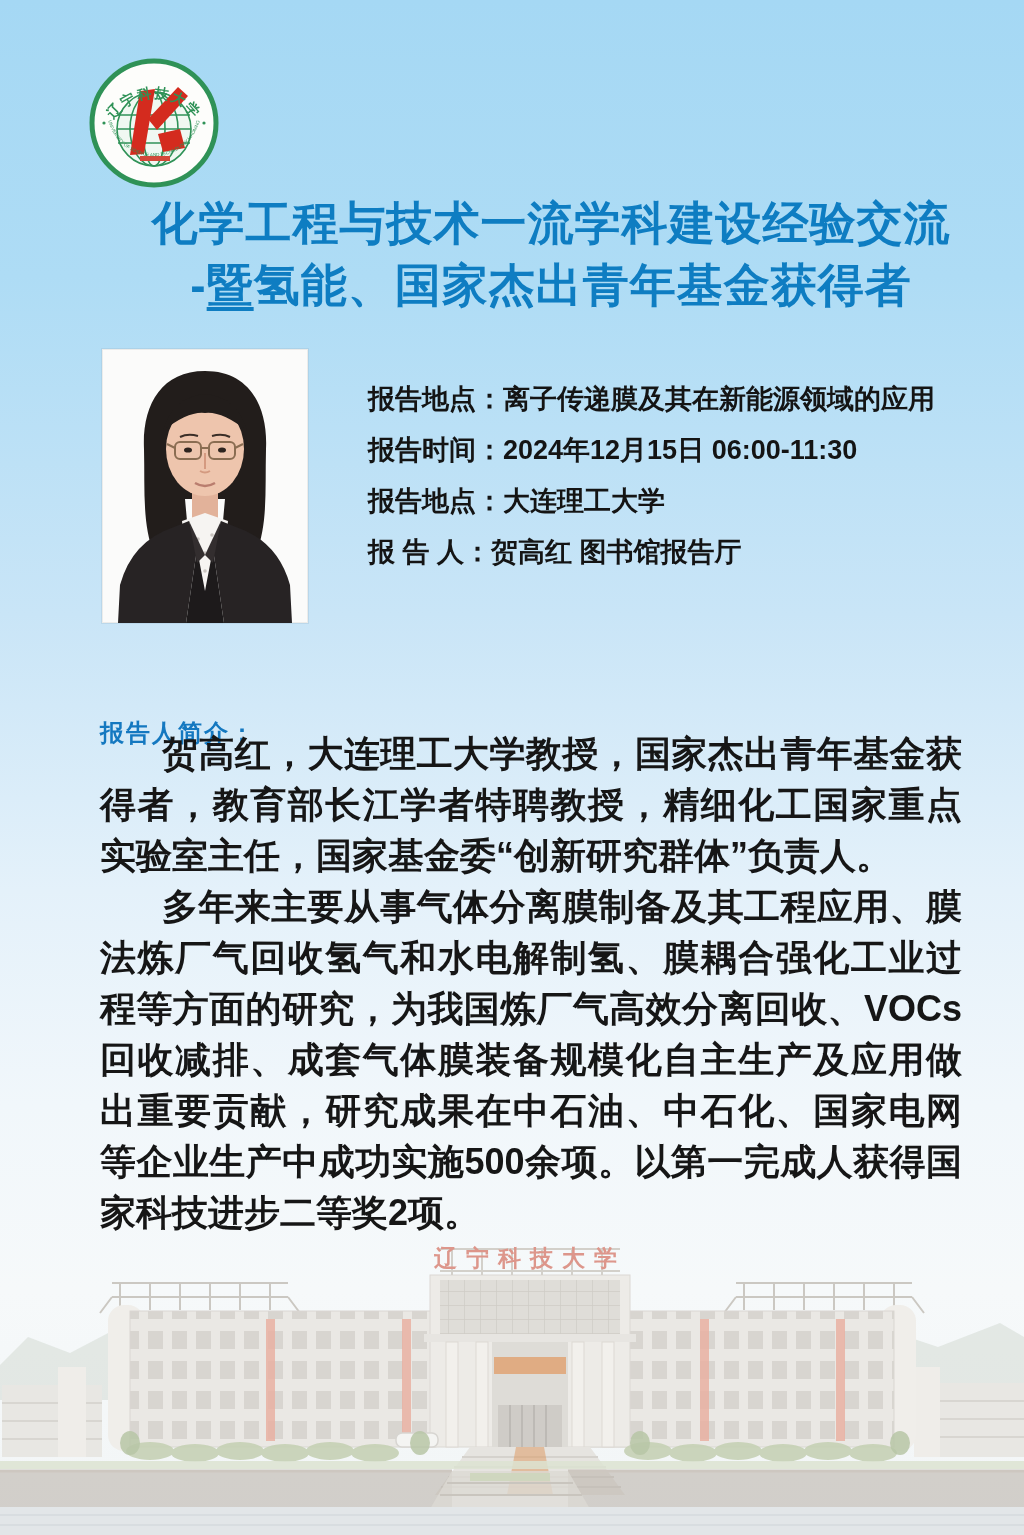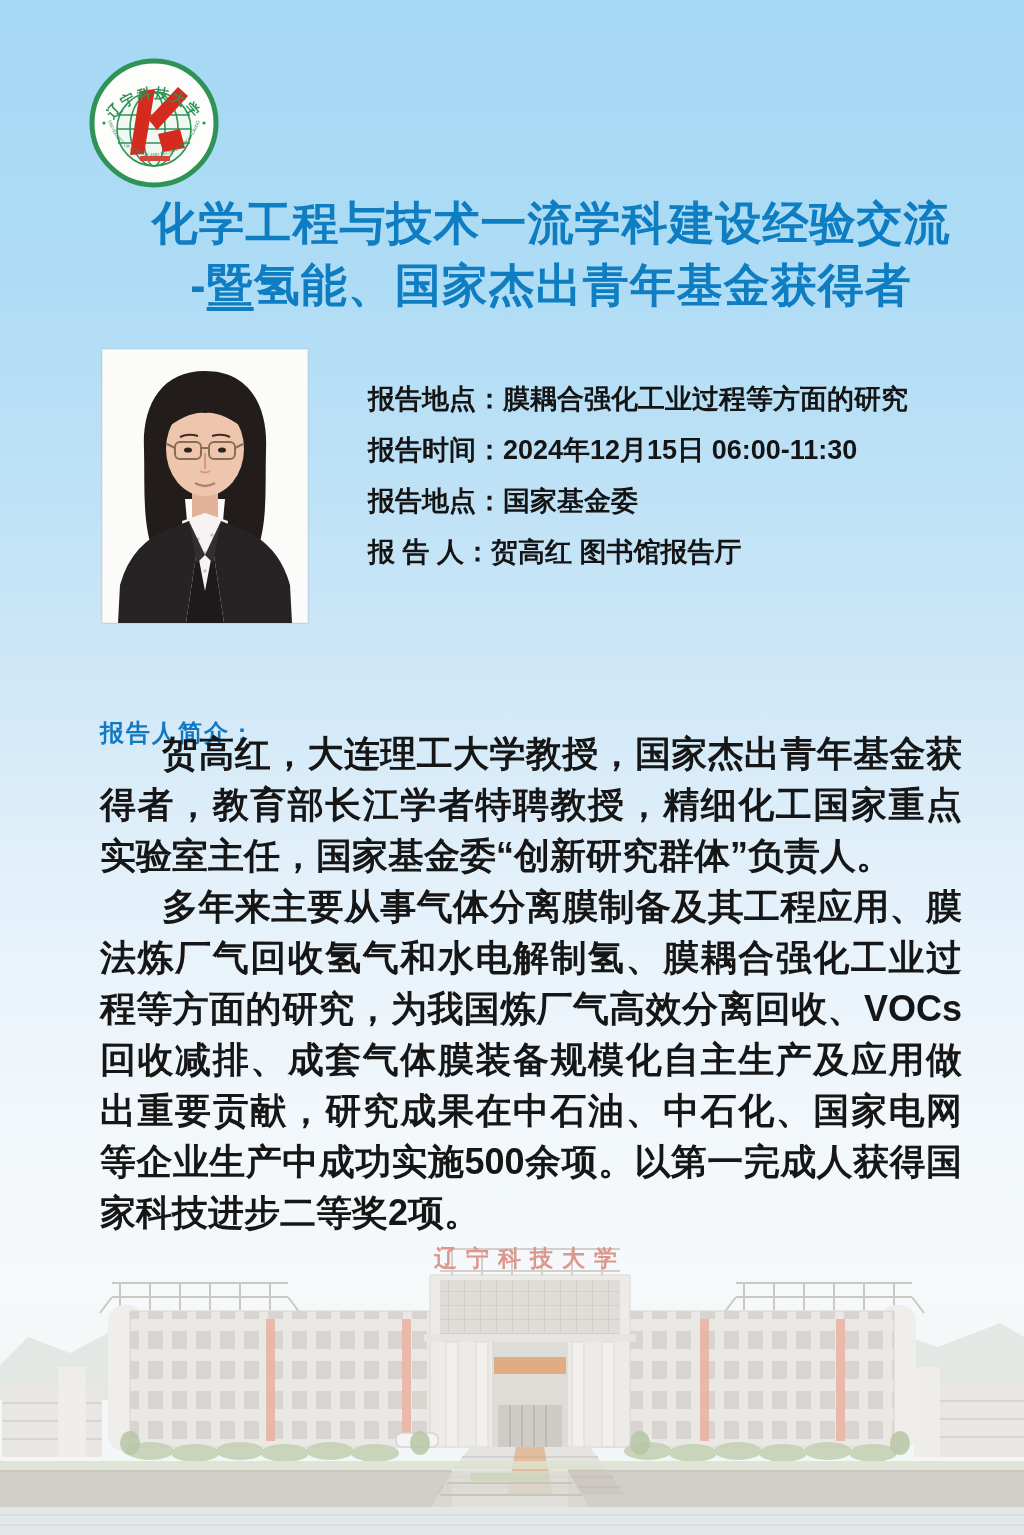--- a/index.html
+++ b/index.html
@@ -156,23 +156,23 @@
       <path d="M16,274 L18,236 Q30,192 72,178 L86,173 L103,240 L84,274 Z" fill="#27232400"></path>
       <path d="M16,274 L18,236 Q30,192 72,178 L87,172 L95,200 L84,274 Z" fill="#272324"></path>
       <path d="M190,274 L188,236 Q176,192 134,178 L119,172 L111,200 L122,274 Z" fill="#272324"></path>
       <path d="M84,274 L95,200 L103,242 L111,200 L122,274 Z" fill="#1d1a1b"></path>
       <path d="M87,172 L103,206 L95,214 Z" fill="#332e2f"></path>
       <path d="M119,172 L103,206 L111,214 Z" fill="#332e2f"></path>
     </svg>
   </div>
 
   <div class="info">
-    <span class="row"><span>报告地点：</span><span>膜耦合强化工业过程等方面的研究</span></span>
+    <span class="row"><span>报告地点：</span><span>离子传递膜及其在新能源领域的应用</span></span>
     <span class="row"><span>报告时间：</span><span>2024年12月15日  06:00-11:30</span></span>
-    <span class="row"><span>报告地点：</span><span>国家基金委</span></span>
+    <span class="row"><span>报告地点：</span><span>大连理工大学</span></span>
     <span class="row"><span>报 告 人：</span><span>贺高红  图书馆报告厅</span></span>
   </div>
 
   <div class="bio-heading">报告人简介：</div>
   <div class="bio">
     <p>贺高红，大连理工大学教授，国家杰出青年基金获得者，教育部长江学者特聘教授，精细化工国家重点实验室主任，国家基金委“创新研究群体”负责人。</p>
     <p>多年来主要从事气体分离膜制备及其工程应用、膜法炼厂气回收氢气和水电解制氢、膜耦合强化工业过程等方面的研究，为我国炼厂气高效分离回收、VOCs回收减排、成套气体膜装备规模化自主生产及应用做出重要贡献，研究成果在中石油、中石化、国家电网等企业生产中成功实施500余项。以第一完成人获得国家科技进步二等奖2项。</p>
   </div>
 
   <div class="building">

